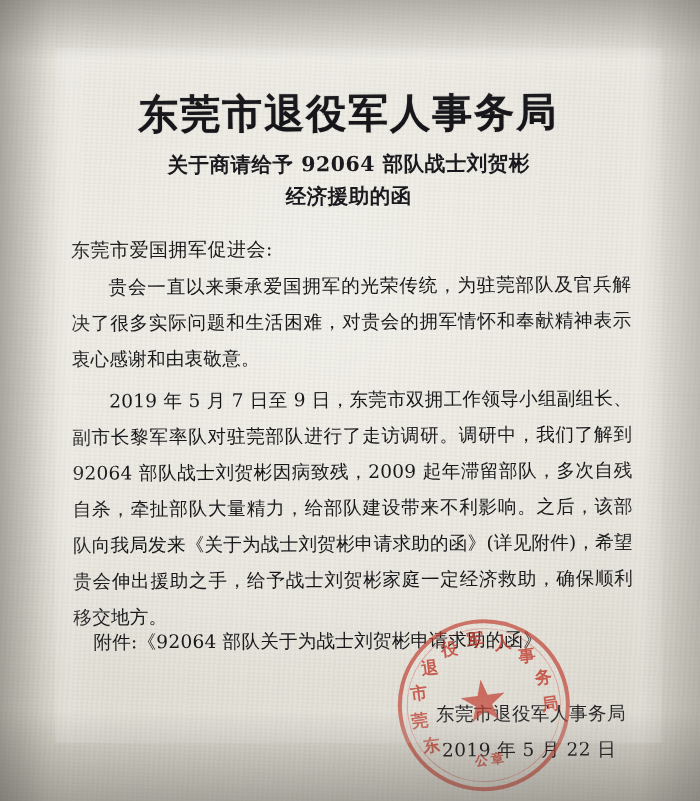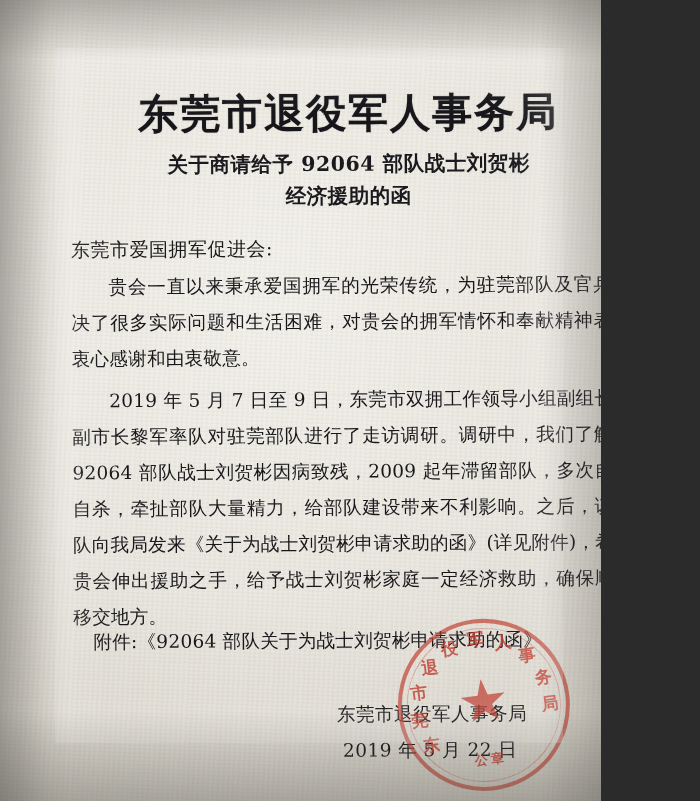--- a/index.html
+++ b/index.html
@@ -2,21 +2,21 @@
 <html><head>
 <meta charset="utf-8">
 <style>
   html, body {
     margin: 0;
     padding: 0;
     background: #2b2b2b;
   }
   #page {
     position: relative;
-    width: 601px;
+    width: 700px;
     height: 801px;
     overflow: hidden;
     background: #fdba74;
     font-family: "DejaVu Serif", "Liberation Serif", serif;
   }
   
   #paper-bg {
     position: absolute;
     inset: 0;
     background:

